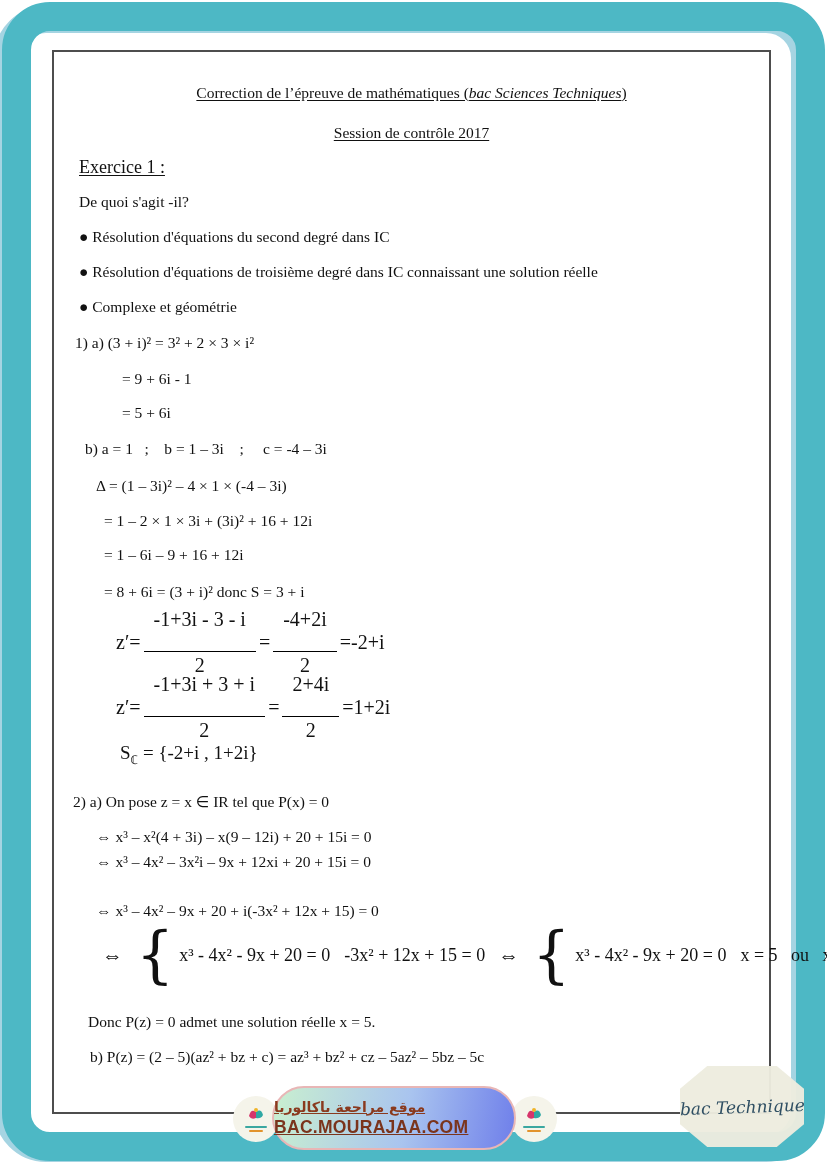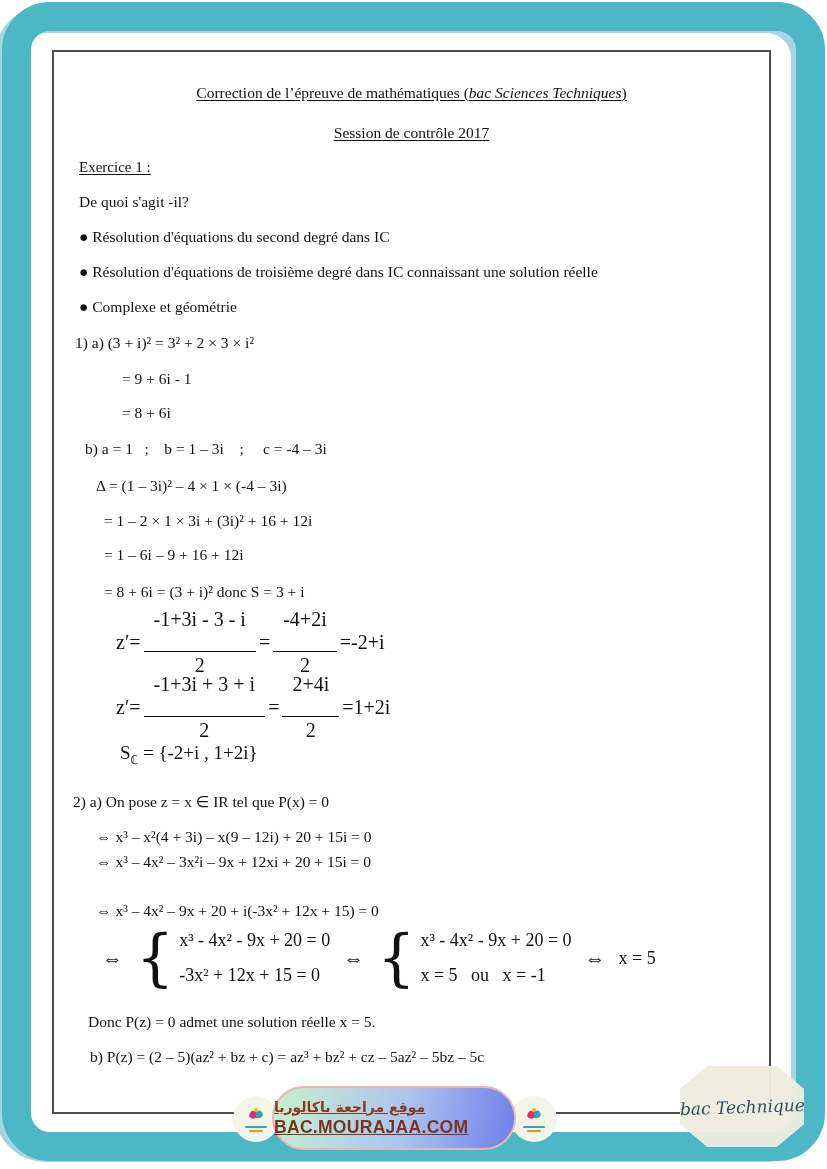--- a/index.html
+++ b/index.html
@@ -29,21 +29,21 @@
   .frac .den{padding-top:2px;}
 
   .sset{position:absolute;font-size:19px;white-space:pre;}
   .sset sub{font-size:12px;}
 
   
   .system{position:absolute;display:flex;align-items:center;font-size:18px;}
   .sys-arrow{font-size:21px;margin:0 13px;}
   .brace{font-size:60px;font-weight:300;line-height:0.85;margin-right:5px;
          transform:scaleY(1.02);font-family:"DejaVu Serif",serif;}
-  .cases{display:flex;flex-direction:column;gap:14px;white-space:pre;}
+  .cases{display:flex;flex-direction:row;gap:14px;white-space:pre;}
   .sys-result{white-space:pre;text-align:right;}
 
   
   .pill{position:absolute;left:272px;top:1086px;width:244px;height:64px;border-radius:34px;
         background:linear-gradient(100deg,#c9efcf 0%,#a9c4ef 55%,#6f7fea 100%);
         border:2px solid #e8b6b6;box-sizing:border-box;z-index:4;
         display:flex;flex-direction:column;align-items:flex-start;justify-content:center;}
   .pill .ar{font-family:"DejaVu Sans",sans-serif;font-size:14px;font-weight:bold;
             color:#8a3a1e;text-decoration:underline;direction:rtl;line-height:18px;}
   .pill .url{font-family:"Liberation Sans",sans-serif;font-size:17.5px;font-weight:bold;
@@ -70,30 +70,30 @@
 <div class="canvas">
 
   <div class="frame-light"></div>
   <div class="frame-teal"></div>
 
   <div class="page">
 
     <div class="ln bold center" style="top:31px;"><span class="u"><span>Correction de l’épreuve de mathématiques (</span><span class="it">bac Sciences Techniques</span><span>)</span></span></div>
     <div class="ln bold center" style="top:71px;"><span class="u">Session de contrôle 2017</span></div>
 
-    <div class="ln bold" style="top:105px;left:25px;font-size:15px;"><span class="u">Exercice 1 :</span></div>
+    <div class="ln bold" style="top:105px;left:25px;font-size:18px;"><span class="u">Exercice 1 :</span></div>
     <div class="ln bold" style="top:140px;left:25px;">De quoi s'agit -il?</div>
 
     <div class="ln bold" style="top:175px;left:25px;">● Résolution d'équations du second degré dans IC</div>
     <div class="ln bold" style="top:210px;left:25px;">● Résolution d'équations de troisième degré dans IC connaissant une solution réelle</div>
     <div class="ln bold" style="top:245px;left:25px;">● Complexe et géométrie</div>
 
     <div class="ln" style="top:281px;left:21px;">1) a) (3 + i)² = 3² + 2 × 3 × i²</div>
     <div class="ln" style="top:317px;left:68px;">= 9 + 6i - 1</div>
-    <div class="ln" style="top:351px;left:68px;">= 8 + 6i</div>
+    <div class="ln" style="top:351px;left:68px;">= 5 + 6i</div>
     <div class="ln" style="top:387px;left:31px;">b) a = 1   ;    b = 1 – 3i    ;     c = -4 – 3i</div>
     <div class="ln" style="top:424px;left:42px;">Δ = (1 – 3i)² – 4 × 1 × (-4 – 3i)</div>
     <div class="ln" style="top:459px;left:50px;">= 1 – 2 × 1 × 3i + (3i)² + 16 + 12i</div>
     <div class="ln" style="top:493px;left:50px;">= 1 – 6i – 9 + 16 + 12i</div>
     <div class="ln" style="top:530px;left:50px;">= 8 + 6i = (3 + i)² donc S = 3 + i</div>
 
     <div class="fracline" style="top:556px;left:62px;">
       <span>z′=</span>
       <span class="frac"><span class="num">-1+3i - 3 - i</span><span class="den">2</span></span>
       <span>=</span>

